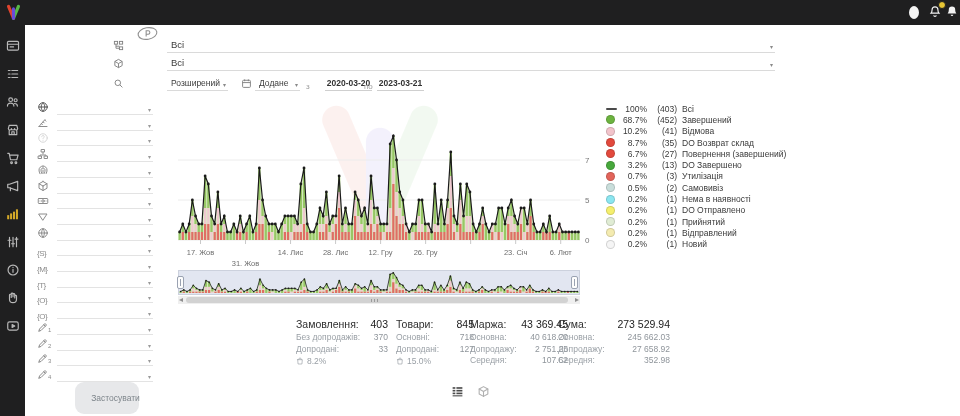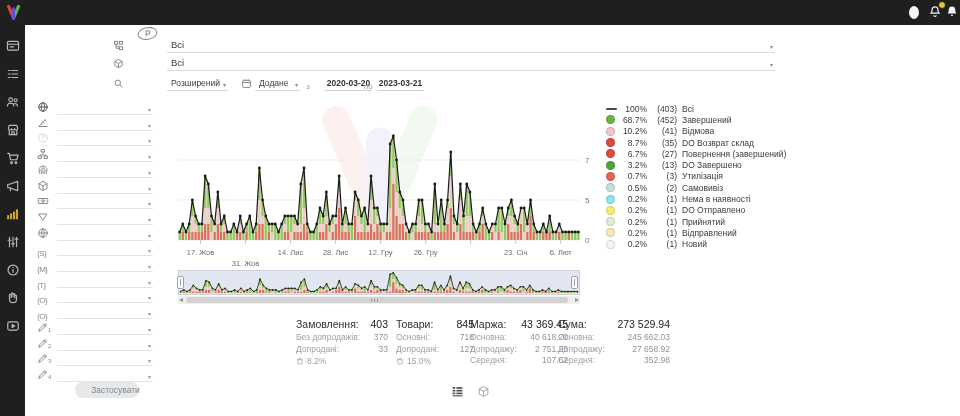--- a/index.html
+++ b/index.html
@@ -21,21 +21,21 @@
   #filterpanel{left:25px;top:25px;width:137px;height:391px;background:#fff;}
   .f-row{position:absolute;left:0;width:137px;height:15px;}
   .f-row .ic{position:absolute;left:12px;top:0;width:12px;height:12px;color:#8c8c8c;}
   .f-row .ic svg{width:12px;height:12px;display:block;}
   .f-row.strong .ic{color:#555;}
   .f-row.faded .ic{opacity:.35;}
   .f-field{position:absolute;left:32px;top:0;width:96px;height:13px;border-bottom:1px solid #e3e3e3;cursor:pointer;}
   .f-arrow{position:absolute;right:2px;bottom:1px;font-size:6px;color:#9a9a9a;line-height:1;}
   .brace{font-size:8px;color:#8c8c8c;letter-spacing:-0.5px;}
   .pencil-sub{position:absolute;left:11px;top:6px;font-size:6px;color:#8c8c8c;}
-  #applyBtn{position:absolute;left:50px;top:357px;width:64px;height:16px;border:none;border-radius:9px;background:#e7e8ea;color:#7f868c;font-size:8.5px;font-family:inherit;display:flex;align-items:center;justify-content:center;gap:17px;cursor:pointer;}
+  #applyBtn{position:absolute;left:50px;top:357px;width:64px;height:32px;border:none;border-radius:9px;background:#e7e8ea;color:#7f868c;font-size:8.5px;font-family:inherit;display:flex;align-items:center;justify-content:center;gap:17px;cursor:pointer;}
   #applyBtn svg{width:8px;height:8px;}
   
   .h-ic{color:#7f7f7f;}
   .h-ic svg{width:11px;height:11px;display:block;}
   .h-field{border-bottom:1px solid #dadada;height:14px;font-size:9.5px;color:#3c3c3c;cursor:pointer;}
   .h-field .val{position:absolute;left:4px;bottom:2px;}
   .h-field .arr{position:absolute;right:2px;bottom:2px;font-size:6px;color:#8a8a8a;}
   .h-lbl{font-size:8px;color:#9d9d9d;}
   .h-date{border-bottom:1px solid #cfcfcf;height:14px;font-size:8.5px;font-weight:bold;color:#333;text-align:center;cursor:pointer;}
   .h-date .val{position:absolute;left:0;right:0;bottom:2px;}

